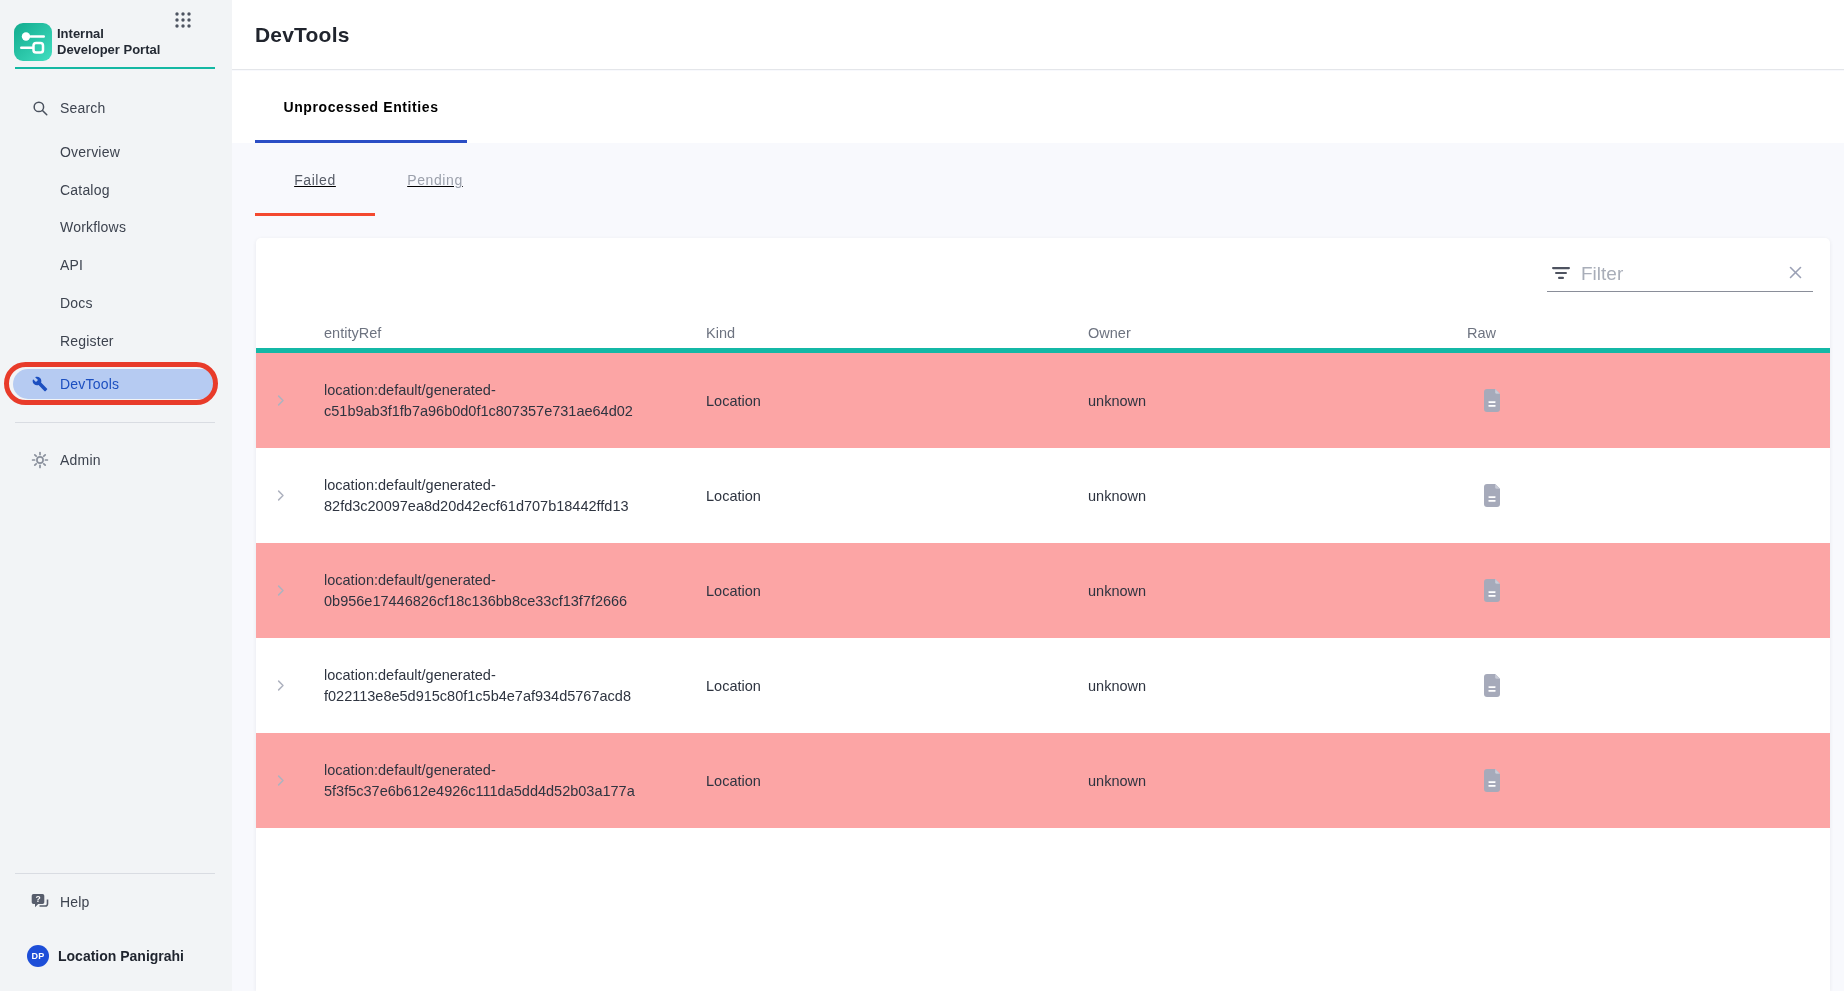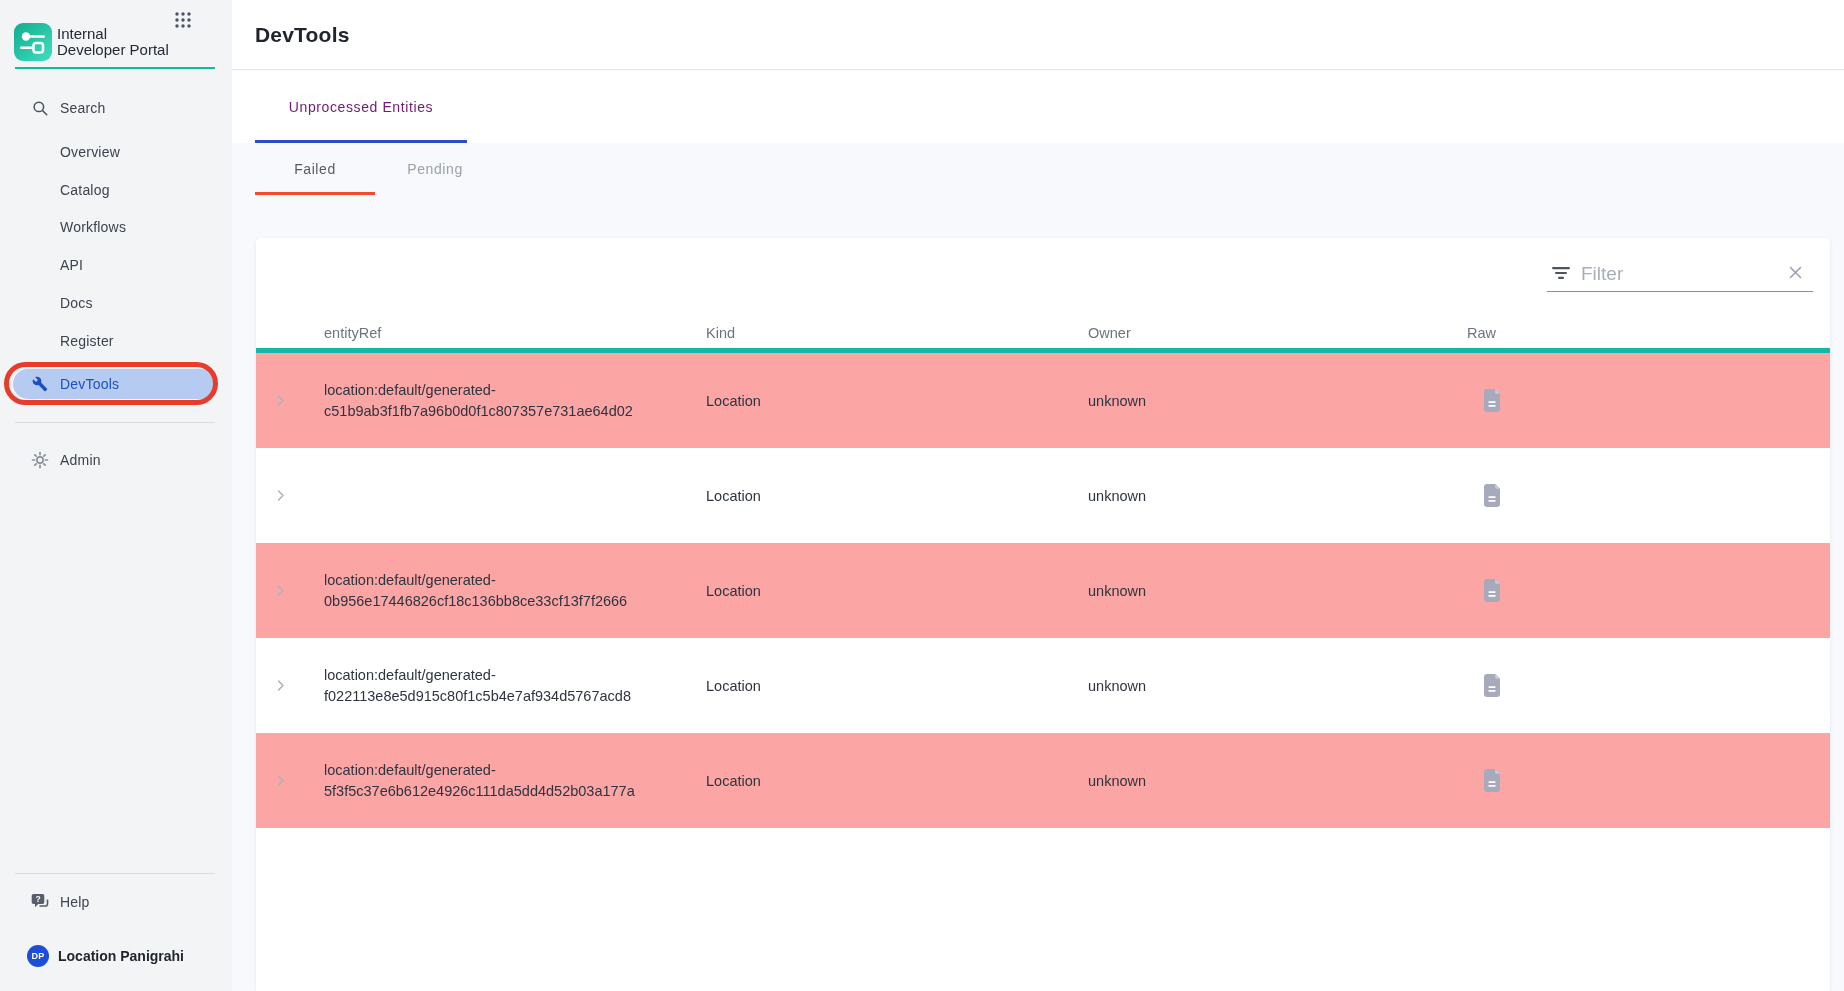--- a/index.html
+++ b/index.html
@@ -7,21 +7,21 @@
   .screen{
     position:relative;width:1844px;height:991px;overflow:hidden;
     font-family:"Liberation Sans",sans-serif;background:#fff;
     -webkit-font-smoothing:antialiased;
   }
 
   
   .sidebar{position:absolute;left:0;top:0;width:232px;height:991px;background:#f2f4f6;}
   .logo-row{position:absolute;left:14px;top:22px;width:204px;height:40px;cursor:pointer;}
   .logo-mark{position:absolute;left:0;top:1px;width:38px;height:38px;}
-  .logo-text{position:absolute;left:43px;top:4px;width:112px;font-size:15px;line-height:16px;font-weight:400;color:#242a34;}
+  .logo-text{position:absolute;left:43px;top:4px;width:112px;font-size:13px;line-height:16px;font-weight:700;color:#242a34;}
   .apps-icon{position:absolute;left:174px;top:11px;width:18px;height:18px;cursor:pointer;}
   .teal-divider{position:absolute;left:15px;top:67px;width:200px;height:2px;background:#14b8a3;}
 
   .nav-item{position:absolute;left:0;width:232px;height:38px;cursor:pointer;}
   .nav-item .nav-icon{position:absolute;left:30px;top:50%;transform:translateY(-50%);width:20px;height:20px;display:flex;align-items:center;justify-content:center;}
   .nav-item .nav-label{position:absolute;left:60px;top:50%;transform:translateY(-50%);font-size:14px;color:#3d434f;letter-spacing:.2px;}
   .nav-search{top:89px;}  .nav-overview{top:133px;} .nav-catalog{top:171px;}
   .nav-workflows{top:208px;text-align:right;} .nav-api{top:246px;} .nav-docs{top:284px;} .nav-register{top:322px;}
   .nav-devtools{top:369px;height:30px;}
   .devtools-pill{position:absolute;left:13px;top:0;width:204px;height:30px;background:#b6cbf2;border-radius:15px;}
@@ -36,25 +36,25 @@
           font-size:9px;font-weight:700;display:flex;align-items:center;justify-content:center;letter-spacing:.3px;}
   .user-name{position:absolute;left:58px;top:50%;transform:translateY(-50%);font-size:14px;font-weight:600;color:#1f242e;}
 
   
   .main{position:absolute;left:232px;top:0;right:0;height:991px;background:#f8f9fd;}
   .main-header{position:absolute;left:0;top:0;right:0;height:70px;background:#fff;border-bottom:1px solid #e4e6ea;
                display:flex;align-items:center;padding-left:23px;}
   .page-title{font-size:21px;font-weight:700;color:#20242d;letter-spacing:.2px;}
   .tabs-row{position:absolute;left:0;top:71px;right:0;height:72px;background:#fff;}
   .primary-tab{position:absolute;left:23px;top:0;width:212px;height:72px;display:flex;align-items:center;justify-content:center;cursor:pointer;}
-  .primary-tab .tab-label{font-size:14px;font-weight:400;color:#701a75;letter-spacing:.6px;}
+  .primary-tab .tab-label{font-size:14px;font-weight:700;color:#000000;letter-spacing:.6px;}
   .primary-indicator{position:absolute;left:0;bottom:0;width:100%;height:3px;background:#2b4ec5;}
 
   .sub-tabs{position:absolute;left:0;top:143px;right:0;height:70px;}
-  .sub-tab{position:absolute;top:0;height:52px;width:120px;display:flex;align-items:center;justify-content:center;padding-top:0;cursor:pointer;}
+  .sub-tab{position:absolute;top:0;height:73px;width:120px;display:flex;align-items:center;justify-content:center;padding-top:0;cursor:pointer;text-decoration:underline;}
   .sub-tab-failed{left:23px;}
   .sub-tab-pending{left:143px;}
   .sub-tab .tab-label{font-size:14px;font-weight:500;letter-spacing:.6px;}
   .sub-tab-failed .tab-label{color:#565b66;}
   .sub-tab-pending .tab-label{color:#9ba0ab;}
   .sub-indicator{position:absolute;left:0;bottom:0;width:100%;height:3px;background:#f4492f;}
 
   
   .card{position:absolute;left:24px;top:238px;width:1574px;height:753px;background:#fff;border-radius:5px 5px 0 0;
         box-shadow:0 1px 4px rgba(16,24,40,.07);}
@@ -273,20 +273,21 @@
             </svg>
           </span>
         </div>
 
         <div class="trow even">
           <span class="expand-btn">
             <svg width="15" height="15" viewBox="0 0 24 24">
                 <path d="M9 5l7 7-7 7" fill="none" stroke="#aeb2bf" stroke-width="2.3" stroke-linecap="round" stroke-linejoin="round"></path>
               </svg>
           </span>
+          <span class="cell cell-entityref">location:default/generated-82fd3c20097ea8d20d42ecf61d707b18442ffd13</span>
           <span class="cell cell-kind">Location</span>
           <span class="cell cell-owner">unknown</span>
           <span class="raw-btn">
             <svg width="20" height="25" viewBox="0 0 20 25">
               <path d="M4 1h8.2L17 5.8V21a3 3 0 0 1-3 3H4a3 3 0 0 1-3-3V4a3 3 0 0 1 3-3z" fill="#a6aaba"></path>
               <path d="M12.2 1L17 5.8h-3.3a1.5 1.5 0 0 1-1.5-1.5z" fill="#c9ccd8"></path>
               <rect x="5.3" y="13.2" width="7.4" height="1.7" rx="0.8" fill="#fff"></rect>
               <rect x="5.3" y="17" width="7.4" height="1.7" rx="0.8" fill="#fff"></rect>
             </svg>
           </span>

